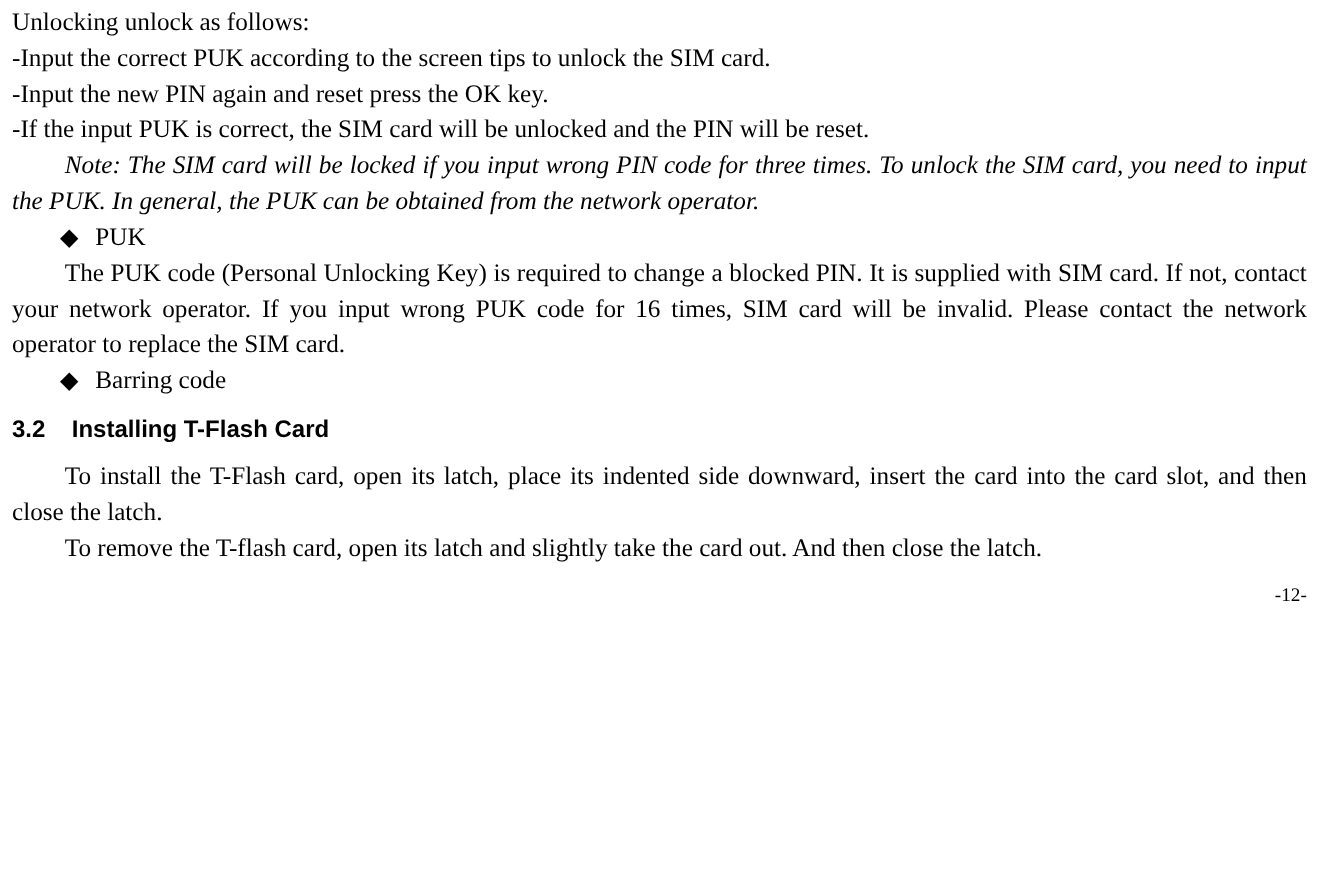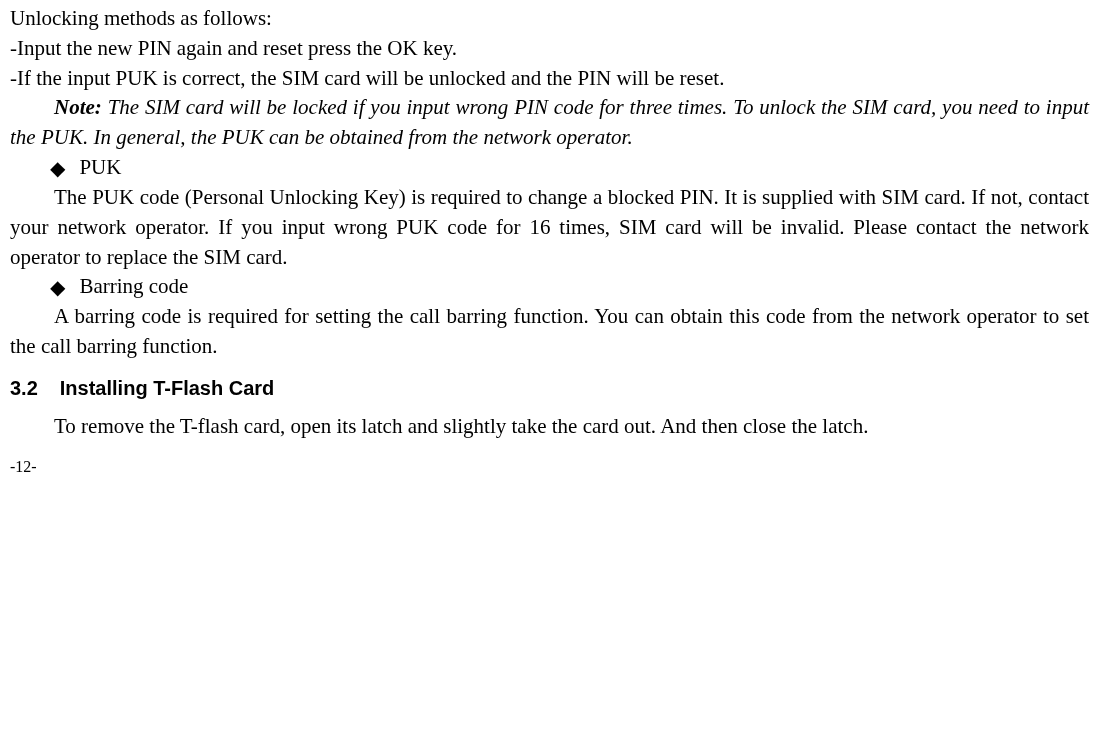--- a/index.html
+++ b/index.html
@@ -23,21 +23,21 @@
       margin: 0;
     }
     .indent {
       text-indent: 44px;
     }
     .note {
       font-style: italic;
     }
     .note-label {
       font-style: italic;
-      font-weight: bold;
+      font-weight: normal;
     }
     .bullet-row {
       display: flex;
       align-items: center;
       margin: 0;
       padding-left: 40px;
     }
     .bullet-diamond {
       font-size: 20px;
       margin-right: 14px;
@@ -55,49 +55,50 @@
     }
     .sec-num {
       margin-right: 22px;
     }
     .small-indent {
       text-indent: 30px;
     }
     .page-number {
       font-size: 16px;
       margin-top: 14px;
-      text-align: left;
+      text-align: right;
     }
   </style>
 </head>
 <body>
 
 <div class="page">
 
-  <p class="para">Unlocking methods as follows:</p>
+  <p class="para">Unlocking unlock as follows:</p>
+  <p class="para">-Input the correct PUK according to the screen tips to unlock the SIM card.</p>
   <p class="para">-Input the new PIN again and reset press the OK key.</p>
   <p class="para">-If the input PUK is correct, the SIM card will be unlocked and the PIN will be reset.</p>
 
   <p class="para indent">
     <span class="note-label">Note:</span><span class="note"> The SIM card will be locked if you input wrong PIN code for three times. To unlock the SIM card, you need to input the PUK. In general, the PUK can be obtained from the network operator.</span>
   </p>
 
   <div class="bullet-row">
     <span class="bullet-diamond">◆</span>
     <span class="bullet-text">PUK</span>
   </div>
   <p class="para indent">The PUK code (Personal Unlocking Key) is required to change a blocked PIN. It is supplied with SIM card. If not, contact your network operator. If you input wrong PUK code for 16 times, SIM card will be invalid. Please contact the network operator to replace the SIM card.</p>
 
   <div class="bullet-row">
     <span class="bullet-diamond">◆</span>
     <span class="bullet-text">Barring code</span>
   </div>
-  <p class="para indent">A barring code is required for setting the call barring function. You can obtain this code from the network operator to set the call barring function.</p>
 
   <div class="section-heading">
     <span class="sec-num">3.2</span><span>Installing T-Flash Card</span>
   </div>
 
+  <p class="para indent">To install the T-Flash card, open its latch, place its indented side downward, insert the card into the card slot, and then close the latch.</p>
   <p class="para indent">To remove the T-flash card, open its latch and slightly take the card out. And then close the latch.</p>
 
   <div class="page-number">-12-</div>
 
 </div>
 
 </body></html>

